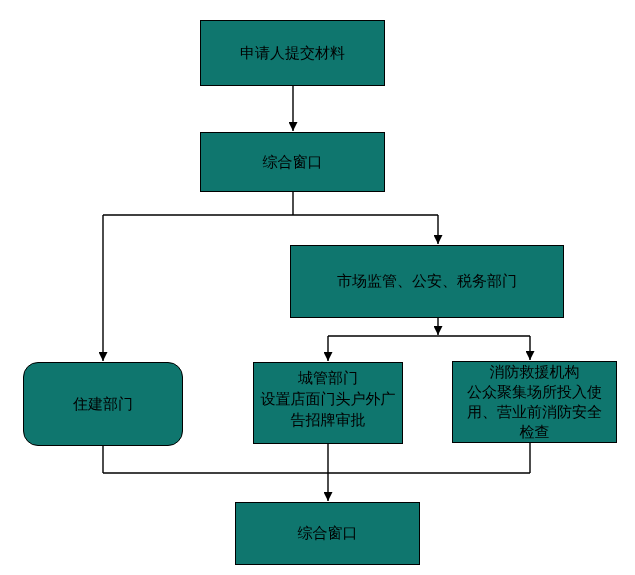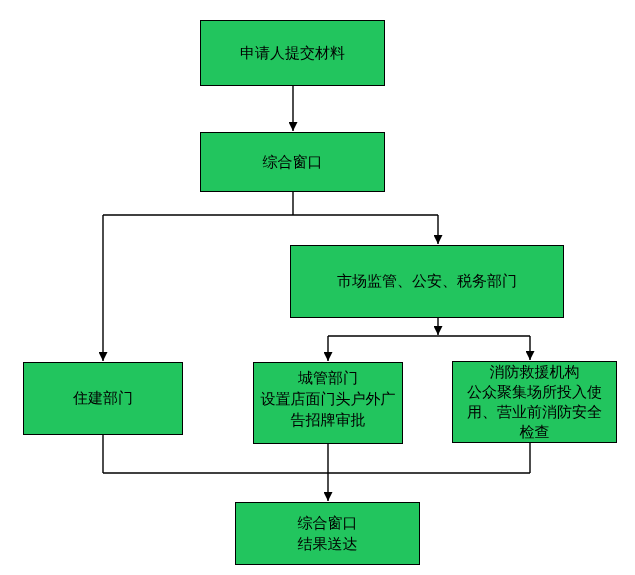--- a/index.html
+++ b/index.html
@@ -25,33 +25,33 @@
   }
   .edge {
     stroke: #000000;
     stroke-width: 1.4;
     fill: none;
   }
   .node {
     position: absolute;
     box-sizing: border-box;
     border: 1.5px solid #000000;
-    background: #22c55e;
+    background: #0f766e;
     display: flex;
     flex-direction: column;
     align-items: center;
     justify-content: center;
     text-align: center;
     font-size: 15px;
     line-height: 21px;
   }
   .node-applicant { left:200px; top:20px;  width:185px; height:66px; }
   .node-accept    { left:200px; top:132px; width:185px; height:60px; }
   .node-market    { left:290px; top:245px; width:274px; height:73px; line-height:23px; padding:0 4px; }
-  .node-housing   { left:23px;  top:362px; width:160px; height:73px; padding:0 10px; }
+  .node-housing   { left:23px;  top:362px; width:160px; height:84px; padding:0 10px;border-radius:15px; }
   .node-urban     { left:253px; top:362px; width:150px; height:82px; padding:0 4px; justify-content:flex-start; padding-top:5px; }
   .node-fire      { left:452px; top:361px; width:165px; height:82px; line-height:20px; padding:0 10px; }
   .node-deliver   { left:235px; top:502px; width:185px; height:63px; }
   .node .line1, .node .line2 { width: 100%; }
 </style>
 </head>
 <body>
 
 <div class="canvas">
 
@@ -97,16 +97,15 @@
     <div class="line2">公众聚集场所投入使用、营业前消防安全检查</div>
   </div>
 
   <div class="node node-urban">
     <div class="line1">城管部门</div>
     <div class="line2">设置店面门头户外广告招牌审批</div>
   </div>
 
   <div class="node node-deliver">
     <div class="line1">综合窗口</div>
-    <div class="line2">结果送达</div>
   </div>
 
 </div>
 
 </body></html>

